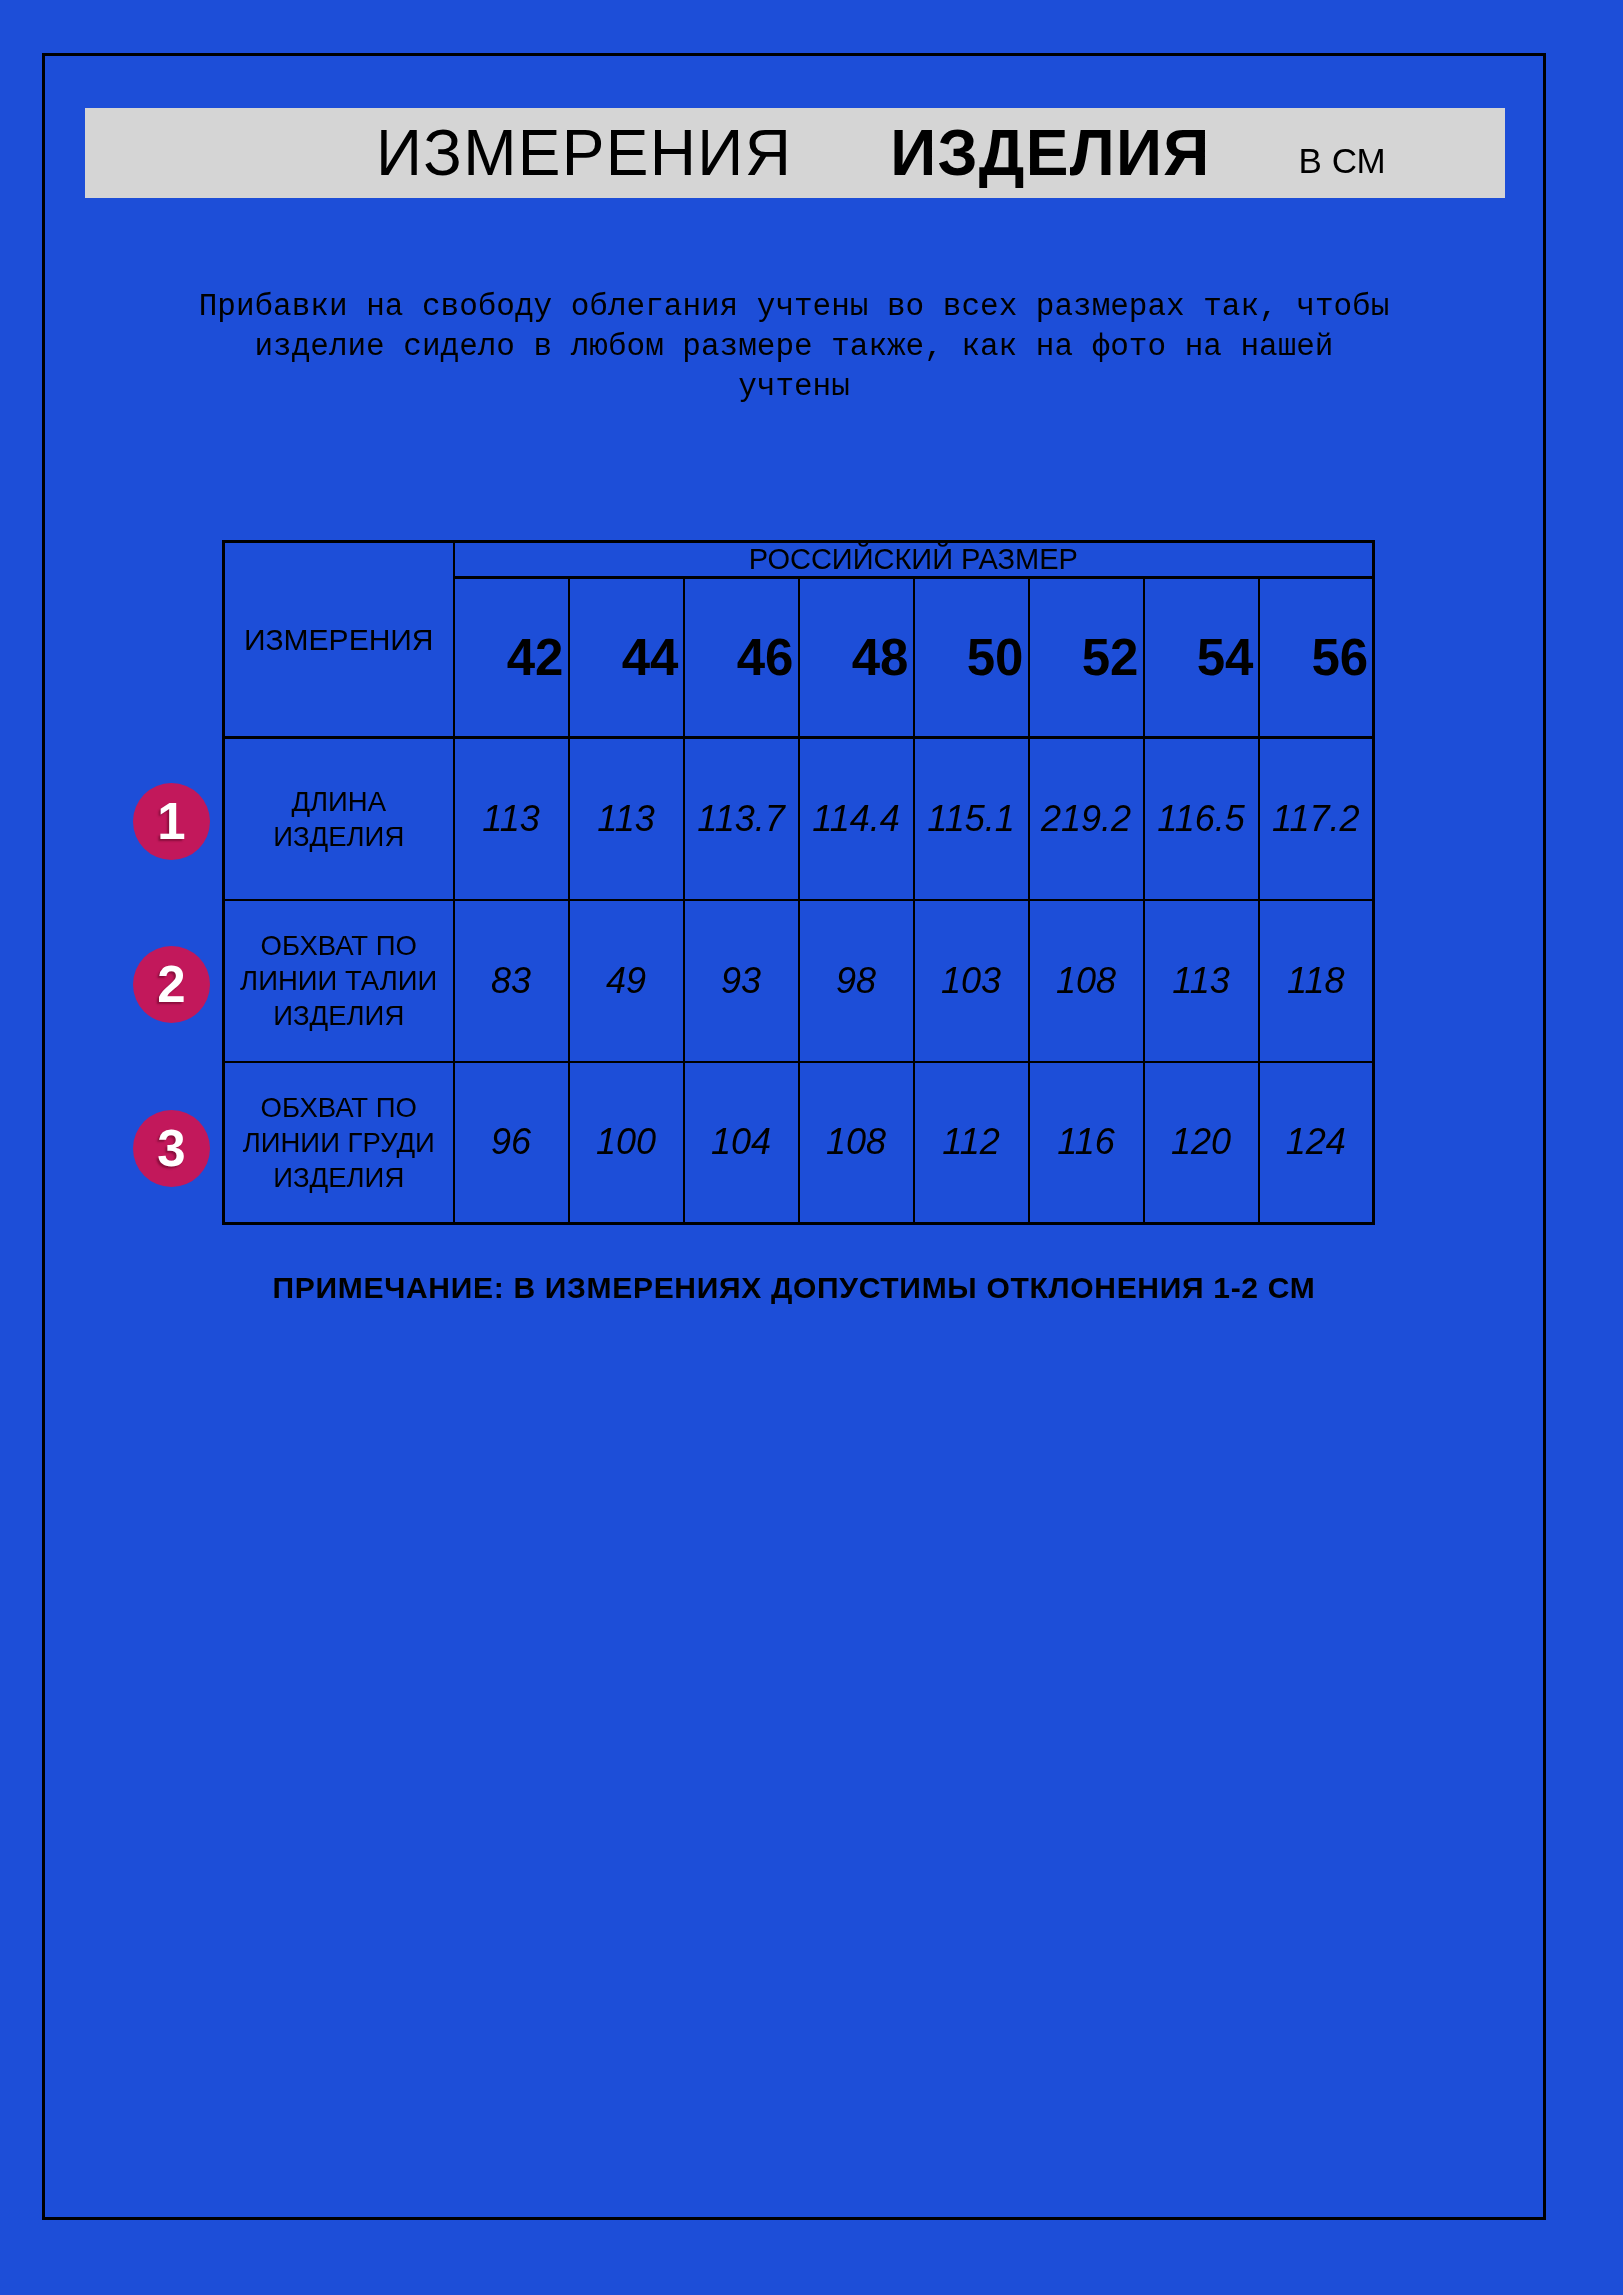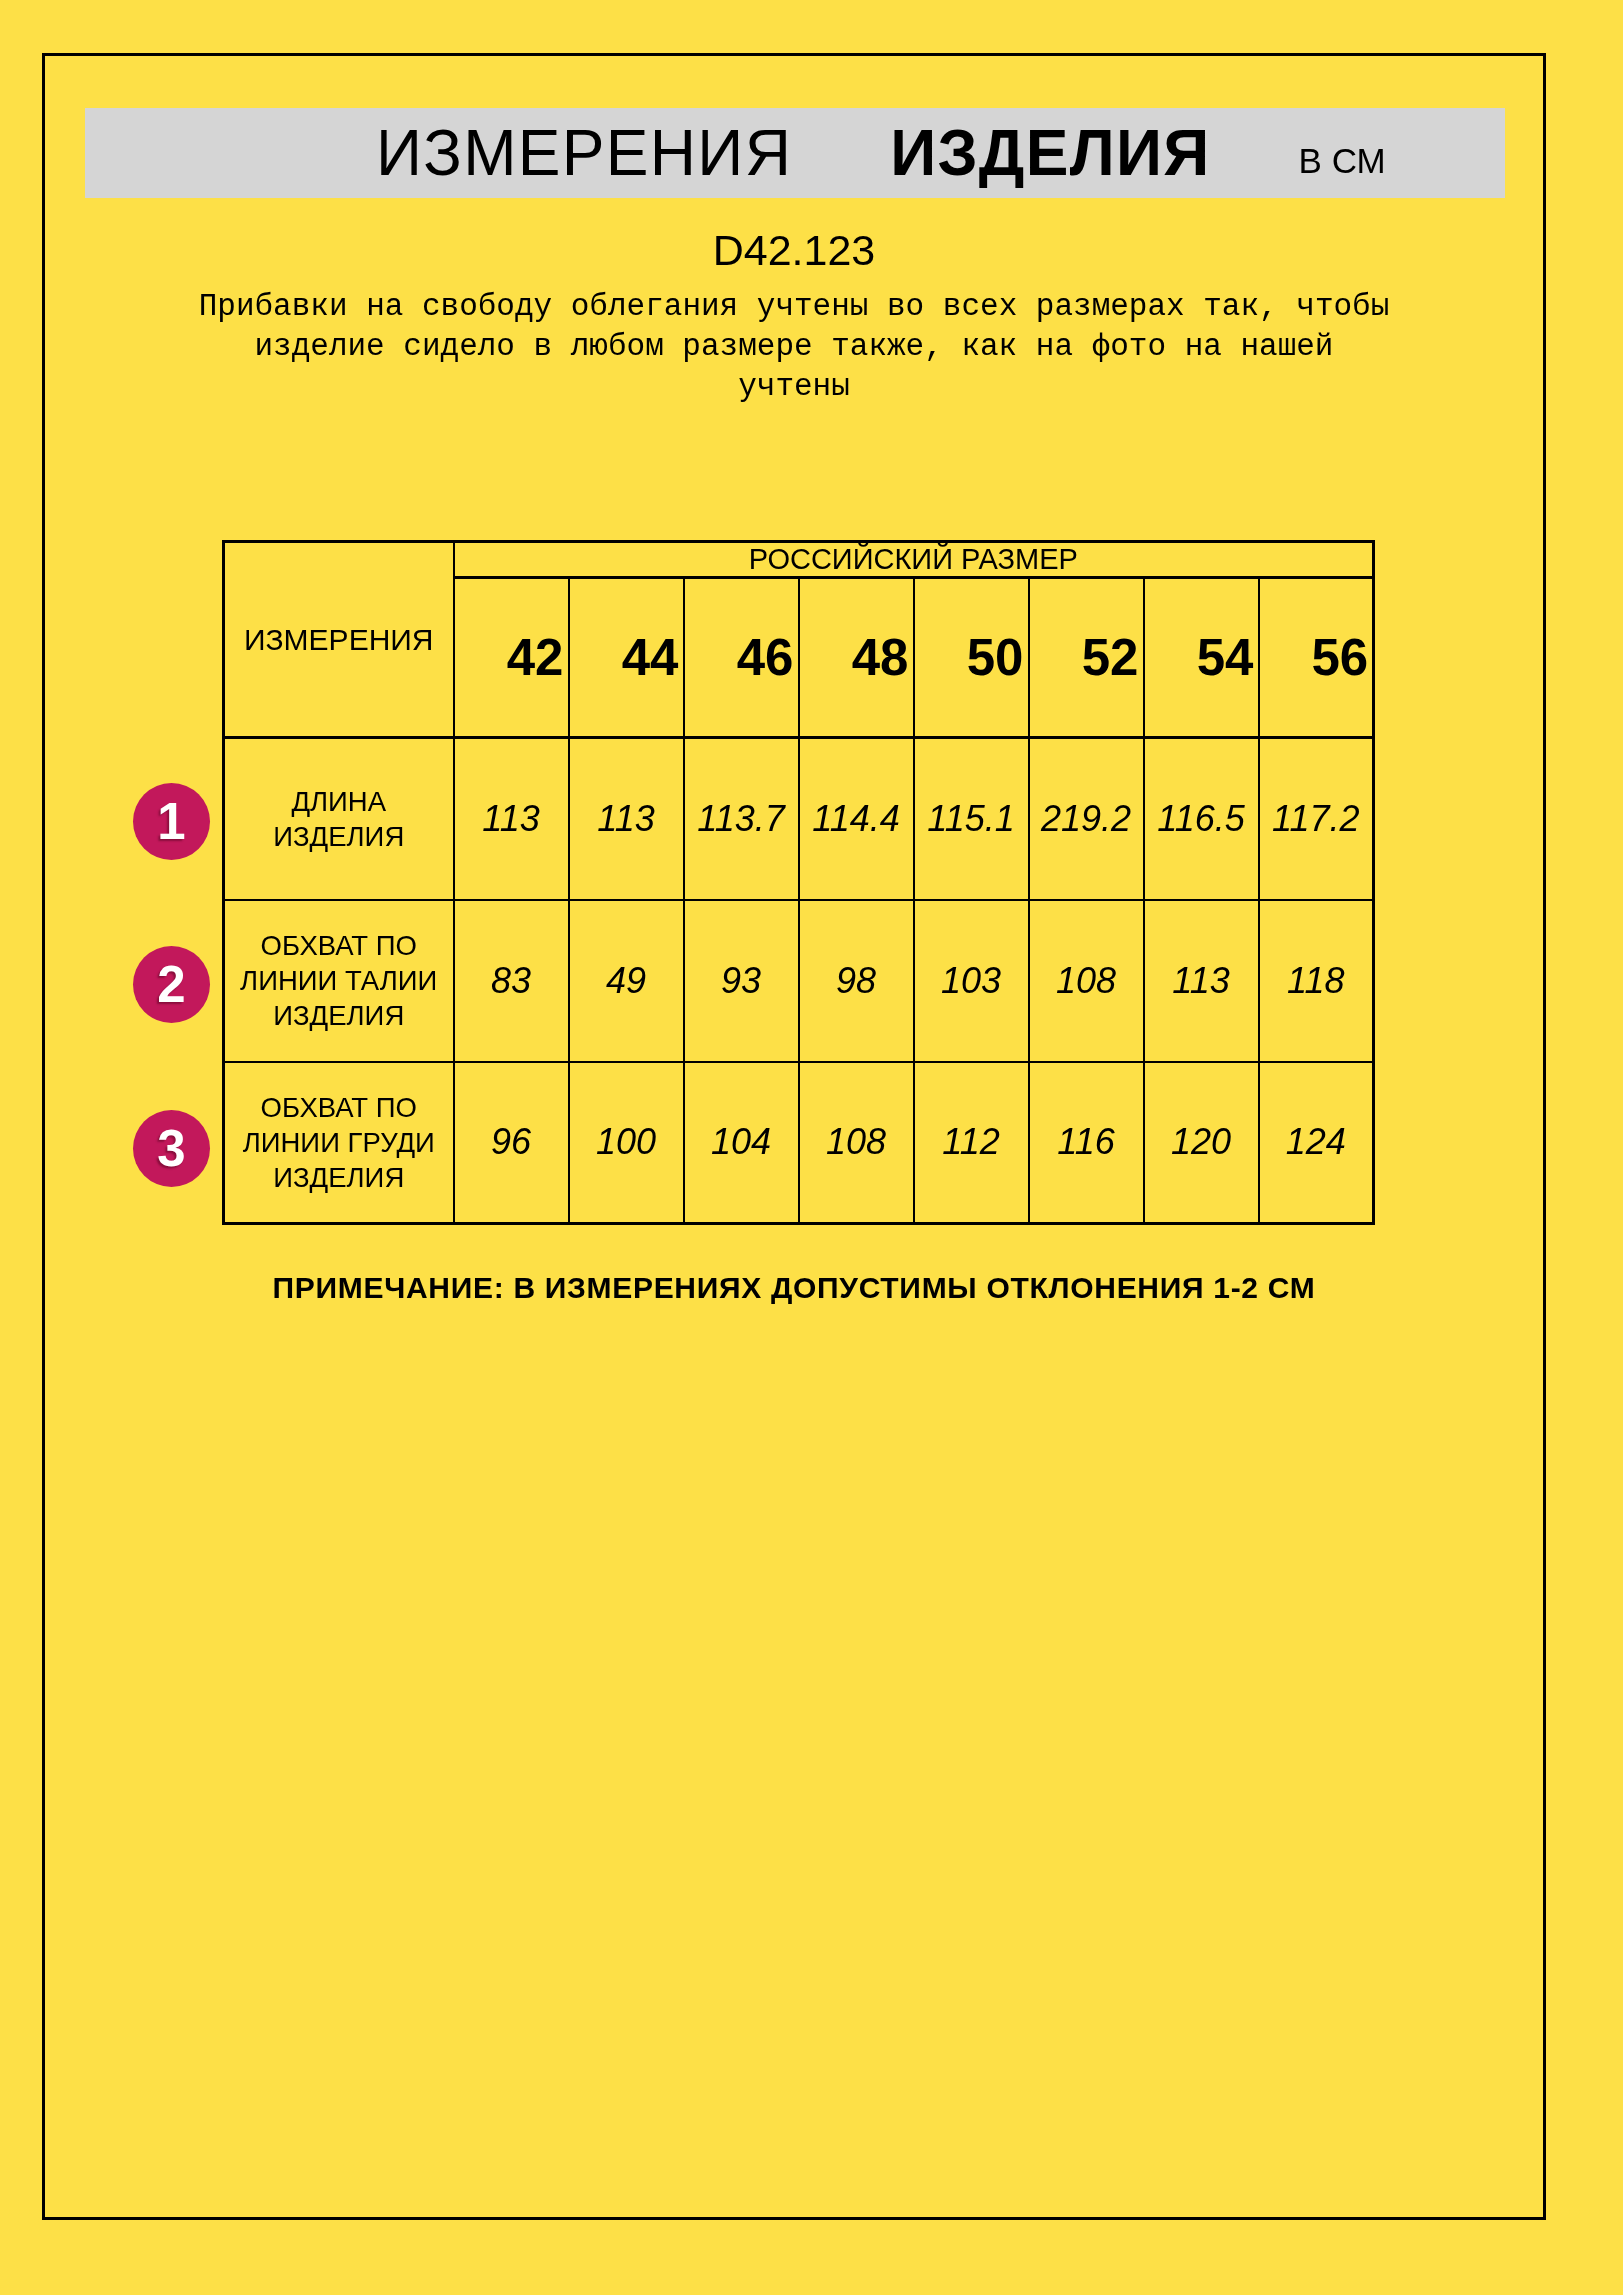--- a/index.html
+++ b/index.html
@@ -2,21 +2,21 @@
 <html style="font-size:10.5px"><head>
 <meta charset="utf-8">
 <style>
   html,body{margin:0;padding:0;background:#ffffff;}
   body{
     width:1623px;height:2295px;
     font-family:"Liberation Sans","DejaVu Sans",sans-serif;
     color:#000;
     position:relative;
   }
-  .page{position:relative;width:1623px;height:2295px;background:#fde047;overflow:hidden;}
+  .page{position:relative;width:1623px;height:2295px;background:#1d4ed8;overflow:hidden;}
 
   .page-border{
     position:absolute;left:42px;top:53px;width:1504px;height:2167px;
     border:3.9px solid #000;box-sizing:border-box;
   }
 
   .banner{
     position:absolute;left:85px;top:108px;width:1420px;height:90px;
     box-sizing:border-box;display:flex;align-items:center;padding-left:291px;
   }
@@ -73,21 +73,20 @@
 
 <div class="page">
   <div class="page-border"></div>
 
   <div class="banner" style="background: rgb(213, 213, 213);">
     <span class="t1">ИЗМЕРЕНИЯ</span>
     <span class="t2">ИЗДЕЛИЯ</span>
     <span class="t3">В СМ</span>
   </div>
 
-  <div class="code">D42.123</div>
 
   <div class="intro" id="intro">
       <div>Прибавки на свободу облегания учтены во всех размерах так, чтобы</div>
       <div>изделие сидело в любом размере также, как на фото на нашей</div>
       <div>учтены</div>
     </div>
 
   <table class="mtable">
     <colgroup id="cols">
         <col style="width: 230px;">

